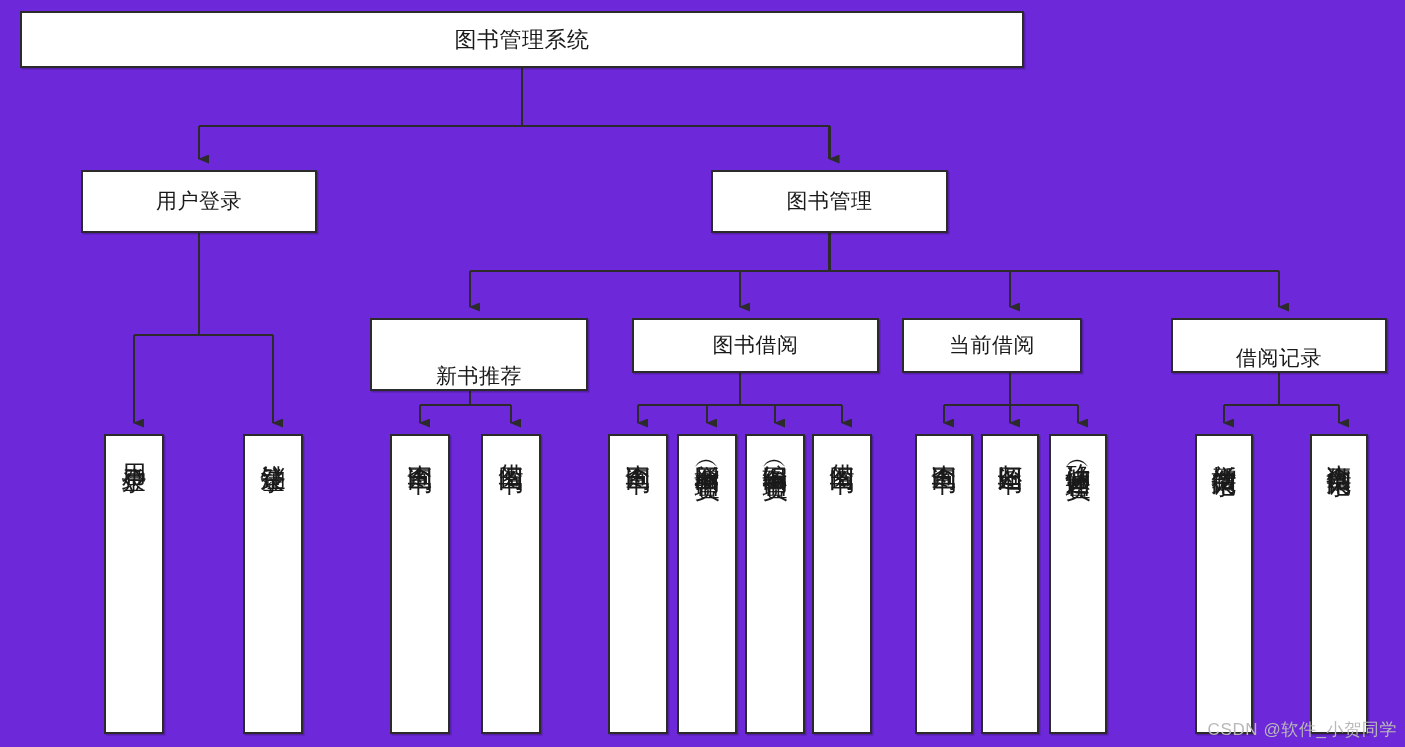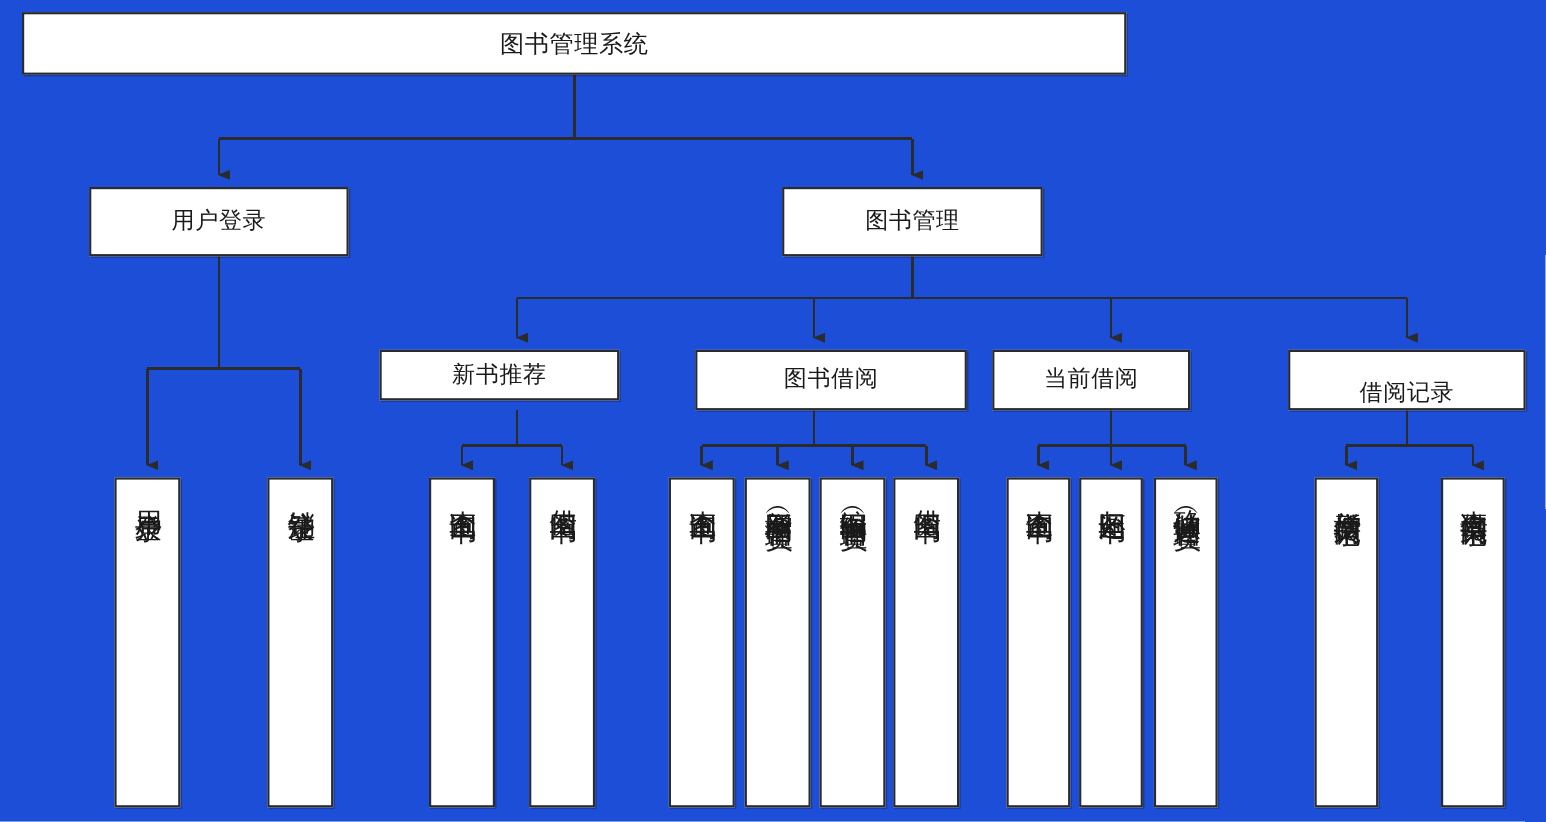--- a/index.html
+++ b/index.html
@@ -4,21 +4,21 @@
 <style>
   html, body {
     margin: 0;
     padding: 0;
     background: #ffffff;
   }
   #canvas {
     position: relative;
     width: 1405px;
     height: 747px;
-    background: #1d4ed8;
+    background: #6d28d9;
     font-family: "Liberation Sans", "DejaVu Sans", sans-serif;
     overflow: hidden;
   }
   svg.wires {
     position: absolute;
     left: 0;
     top: 0;
     width: 1405px;
     height: 747px;
     pointer-events: none;
@@ -120,21 +120,21 @@
   <div id="node-layer">
       <div class="node horiz title" style="left: 20px; top: 11px; width: 1004px; height: 57px;">
         <span class="label">图书管理系统</span>
       </div>
       <div class="node horiz" style="left: 81px; top: 170px; width: 236px; height: 63px;">
         <span class="label">用户登录</span>
       </div>
       <div class="node horiz" style="left: 711px; top: 170px; width: 237px; height: 63px;">
         <span class="label">图书管理</span>
       </div>
-      <div class="node horiz" style="left: 345px; top: 318px; width: 218px; height: 46px;">
+      <div class="node horiz" style="left: 370px; top: 318px; width: 218px; height: 73px; align-items: flex-end;">
         <span class="label">新书推荐</span>
       </div>
       <div class="node horiz" style="left: 632px; top: 318px; width: 247px; height: 55px;">
         <span class="label">图书借阅</span>
       </div>
       <div class="node horiz" style="left: 902px; top: 318px; width: 180px; height: 55px;">
         <span class="label">当前借阅</span>
       </div>
       <div class="node horiz" style="left: 1171px; top: 318px; width: 216px; height: 55px; align-items: flex-end;">
         <span class="label">借阅记录</span>
@@ -173,13 +173,14 @@
         <span class="label">确认归还（管理员）</span>
       </div>
       <div class="node vert" style="left: 1195px; top: 434px; width: 58px; height: 300px;">
         <span class="label">新增借阅记录</span>
       </div>
       <div class="node vert" style="left: 1310px; top: 434px; width: 58px; height: 300px;">
         <span class="label">查询借阅记录</span>
       </div>
     </div>
 
+  <div class="watermark">CSDN @软件_小贺同学</div>
 </div>
 
 </body></html>

